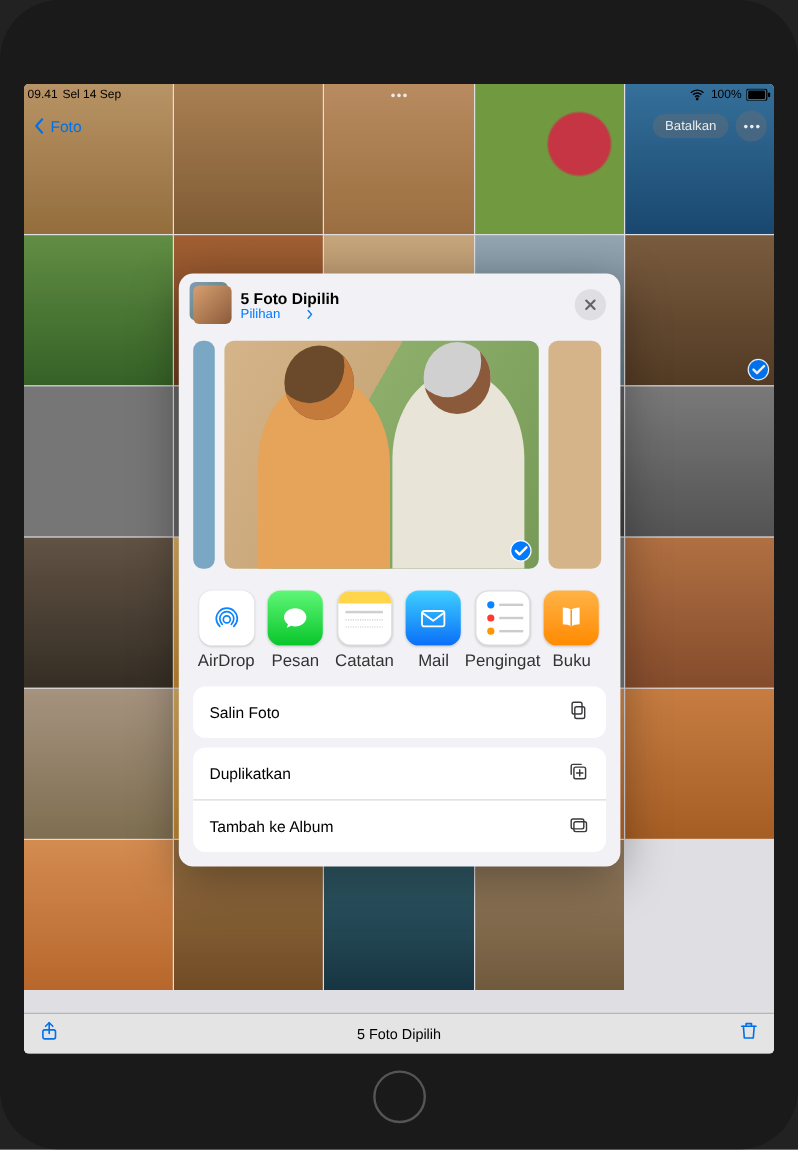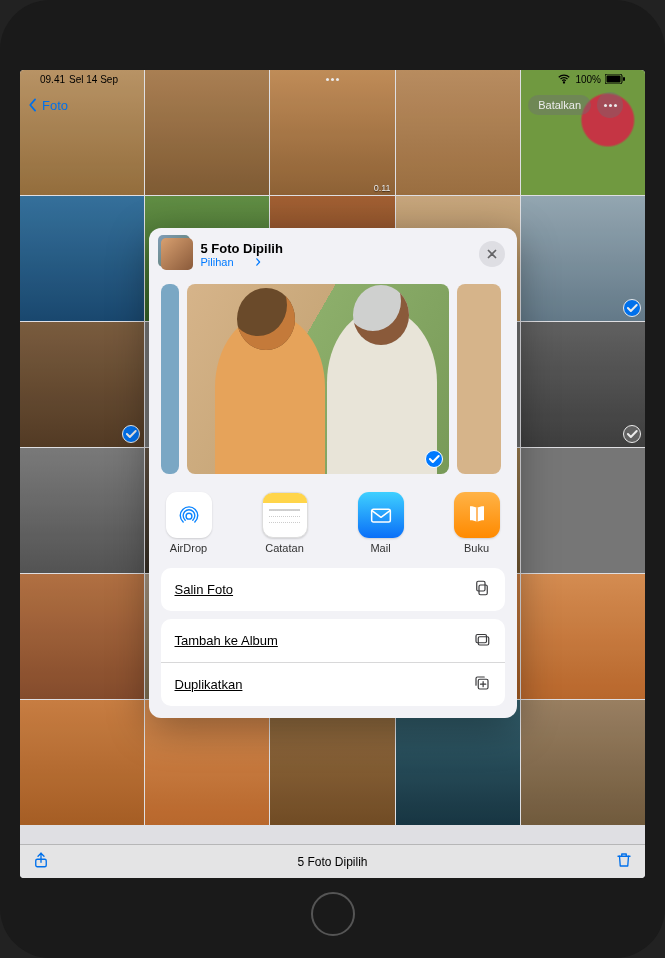--- a/index.html
+++ b/index.html
@@ -23,28 +23,28 @@
   background: #f2f2f7;
   position: relative;
   overflow: hidden;
   border-radius: 4px;
 }
 
 
 .status-bar {
   position: absolute; top: 0; left: 0; right: 0; height: 18px;
   display: flex; justify-content: space-between; align-items: center;
-  padding: 2px 20px; font-size: 10px; color: #000; z-index: 50;
+  padding: 2px 3px; font-size: 10px; color: #000; z-index: 50;
 }
 .status-left, .status-right { display: flex; align-items: center; gap: 4px; }
 .wifi-icon, .battery-icon { display: inline-flex; }
 
 
 .nav-bar {
-  position: absolute; top: 18px; left: 0; right: 16px; height: 34px;
+  position: absolute; top: 18px; left: 0; right: 0; height: 34px;
   display: flex; align-items: center; justify-content: space-between;
   padding: 0 6px; z-index: 40;
 }
 .nav-left { display: flex; align-items: center; color: #007aff; font-size: 13px; }
 .nav-right { display: flex; align-items: center; gap: 6px; }
 .pill {
   background: rgba(120,120,128,0.4); color: #fff;
   padding: 4px 10px; border-radius: 13px; font-size: 11px;
 }
 .more-dots {
@@ -152,29 +152,28 @@
   display: flex; justify-content: space-between; padding: 6px 16px 14px 16px;
 }
 .app-item {
   width: 48px; display: flex; flex-direction: column; align-items: center; gap: 4px;
 }
 .app-icon {
   width: 46px; height: 46px; border-radius: 11px;
   display: flex; align-items: center; justify-content: center;
   box-shadow: 0 1px 2px rgba(0,0,0,0.15);
 }
-.app-label { font-size: 11px; color: #333; text-align: center; }
+.app-label { font-size: 14px; color: #333; text-align: center; }
 
 .action-list { padding: 0 12px 12px 12px; display: flex; flex-direction: column; gap: 8px; }
 .action-group { background: #fff; border-radius: 10px; overflow: hidden; }
 .action-item {
   display: flex; align-items: center; justify-content: space-between;
   padding: 11px 14px; font-size: 13px; color: #000;
   border-top: 0.5px solid rgba(60,60,67,0.2);
-  text-decoration: underline;
 }
 .action-group .action-item:first-child { border-top: none; }
 .action-icon { color: #3a3a3c; }
 
 
 svg.icon { width: 18px; height: 18px; }
 svg.icon-sm { width: 14px; height: 14px; }
 svg.icon-lg { width: 28px; height: 28px; }
 
 
@@ -260,23 +259,20 @@
               <span></span>
             </div>
         </div>
       </div>
     </div>
 
 
     <div class="grid">
       <div class="ph c1"></div>
       <div class="ph c2"></div>
-      <div class="ph c3">
-        <span style="position:absolute;right:4px;bottom:2px;color:#fff;font-size:9px;text-shadow:0 1px 1px rgba(0,0,0,.6)">0.11</span>
-      </div>
       <div class="ph c4"></div>
       <div class="ph c5"></div>
 
       <div class="ph c6"></div>
       <div class="ph c7"></div>
       <div class="ph c8"></div>
       <div class="ph c9"></div>
       <div class="ph c10">
         <div class="check-badge">
           <svg class="icon-sm" viewBox="0 0 24 24" fill="none" stroke="#fff" stroke-width="3.5" stroke-linecap="round" stroke-linejoin="round">
@@ -382,36 +378,61 @@
           <div class="app-icon" style="background:#fff">
             <svg class="icon-lg" viewBox="0 0 48 48" fill="none" stroke="#0a84ff" stroke-width="2.4">
                 <circle cx="24" cy="26" r="5"></circle>
                 <path d="M14 36c-3-3-5-7-5-11 0-8.3 6.7-15 15-15s15 6.7 15 15c0 4-2 8-5 11" stroke-linecap="round"></path>
                 <path d="M17.5 33c-2-2-3.5-4.7-3.5-8 0-5.5 4.5-10 10-10s10 4.5 10 10c0 3.3-1.5 6-3.5 8" stroke-linecap="round"></path>
               </svg>
           </div>
           <div class="app-label">AirDrop</div>
         </div>
         <div class="app-item">
+          <div class="app-icon" style="background:linear-gradient(#5ff777,#09c52b)">
+            <svg class="icon-lg" viewBox="0 0 48 48">
+                <path d="M24 10c9 0 16 5.8 16 13s-7 13-16 13c-2 0-4-.3-5.7-.9L12 38l1.7-5.2C10 30.4 8 27 8 23c0-7.2 7-13 16-13z" fill="#fff"></path>
+              </svg>
+          </div>
+          <div class="app-label">Pesan</div>
+        </div>
+        <div class="app-item">
           <div class="app-icon" style="background:#fff;border:0.5px solid #ddd;padding-top:8px;flex-direction:column;justify-content:flex-start">
             <div style="width:100%;height:10px;background:#ffd54a;border-radius:9px 9px 0 0;margin-top:-8px"></div>
             <div style="width:70%;height:2px;background:#d0d0d0;margin-top:6px;border-style:dotted;border-width:0 0 1.5px 0;border-color:#ccc"></div>
             <div style="width:70%;border-top:1.5px dotted #ccc;margin-top:5px"></div>
             <div style="width:70%;border-top:1.5px dotted #ccc;margin-top:5px"></div>
           </div>
           <div class="app-label">Catatan</div>
         </div>
         <div class="app-item">
           <div class="app-icon" style="background:linear-gradient(#3fd0ff,#0a6ff8)">
             <svg class="icon-lg" viewBox="0 0 48 48" fill="none" stroke="#fff" stroke-width="2.6" stroke-linejoin="round">
                 <rect x="8" y="14" width="32" height="22" rx="3"></rect>
                 <path d="M8 16l16 12 16-12"></path>
               </svg>
           </div>
           <div class="app-label">Mail</div>
+        </div>
+        <div class="app-item">
+          <div class="app-icon" style="background:#fff;border:0.5px solid #ddd;flex-direction:column;gap:5px;justify-content:center;align-items:flex-start;padding-left:9px">
+            <div style="display:flex;align-items:center;gap:4px">
+                <span style="width:6px;height:6px;border-radius:50%;background:#0a84ff"></span>
+                <span style="width:20px;height:2px;background:#ccc"></span>
+              </div>
+            <div style="display:flex;align-items:center;gap:4px">
+                <span style="width:6px;height:6px;border-radius:50%;background:#ff3b30"></span>
+                <span style="width:20px;height:2px;background:#ccc"></span>
+              </div>
+            <div style="display:flex;align-items:center;gap:4px">
+                <span style="width:6px;height:6px;border-radius:50%;background:#ff9500"></span>
+                <span style="width:20px;height:2px;background:#ccc"></span>
+              </div>
+          </div>
+          <div class="app-label">Pengingat</div>
         </div>
         <div class="app-item">
           <div class="app-icon" style="background:linear-gradient(#ffb347,#ff8a00)">
             <svg class="icon-lg" viewBox="0 0 48 48" fill="#fff">
                 <path d="M24 12c-3-2-7-3-12-3v24c5 0 9 1 12 3 3-2 7-3 12-3V9c-5 0-9 1-12 3z"></path>
                 <rect x="23" y="12" width="2" height="24" fill="#ff8a00"></rect>
               </svg>
           </div>
           <div class="app-label">Buku</div>
         </div>
@@ -424,37 +445,37 @@
             <span class="action-icon">
               <svg class="icon" viewBox="0 0 24 24" fill="none" stroke="#3a3a3c" stroke-width="1.6" stroke-linejoin="round">
                   <rect x="8" y="8" width="11" height="13" rx="2"></rect>
                   <rect x="5" y="3" width="11" height="13" rx="2"></rect>
                 </svg>
             </span>
           </div>
         </div>
         <div class="action-group">
           <div class="action-item">
-            <span>Tambah ke Album</span>
-            <span class="action-icon">
-              <svg class="icon" viewBox="0 0 24 24" fill="none" stroke="#3a3a3c" stroke-width="1.6" stroke-linejoin="round" stroke-linecap="round">
-                  <rect x="7" y="9" width="14" height="11" rx="2"></rect>
-                  <rect x="4" y="6" width="14" height="11" rx="2"></rect>
-                </svg>
-            </span>
-          </div>
-          <div class="action-item">
             <span>Duplikatkan</span>
             <span class="action-icon">
               <svg class="icon" viewBox="0 0 24 24" fill="none" stroke="#3a3a3c" stroke-width="1.6" stroke-linejoin="round" stroke-linecap="round">
                   <rect x="7" y="7" width="13" height="13" rx="2"></rect>
                   <path d="M13.5 10v7M10 13.5h7"></path>
                   <path d="M4 15V6a2 2 0 0 1 2-2h9"></path>
                 </svg>
             </span>
           </div>
+          <div class="action-item">
+            <span>Tambah ke Album</span>
+            <span class="action-icon">
+              <svg class="icon" viewBox="0 0 24 24" fill="none" stroke="#3a3a3c" stroke-width="1.6" stroke-linejoin="round" stroke-linecap="round">
+                  <rect x="7" y="9" width="14" height="11" rx="2"></rect>
+                  <rect x="4" y="6" width="14" height="11" rx="2"></rect>
+                </svg>
+            </span>
+          </div>
         </div>
       </div>
     </div>
 
   </div>
   <div class="home-button"></div>
 </div>
 
 </body></html>

